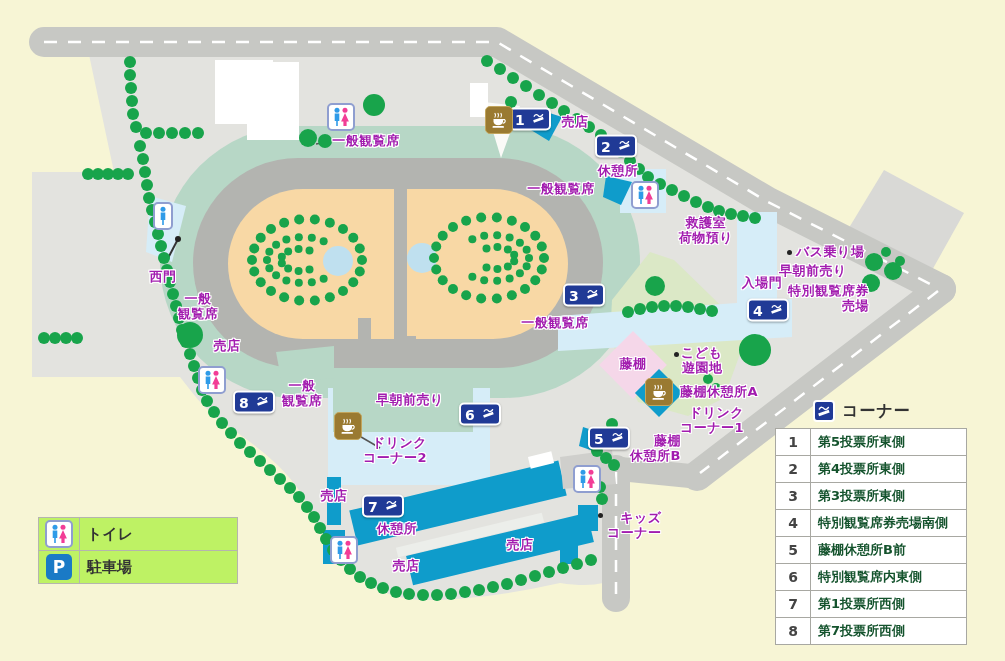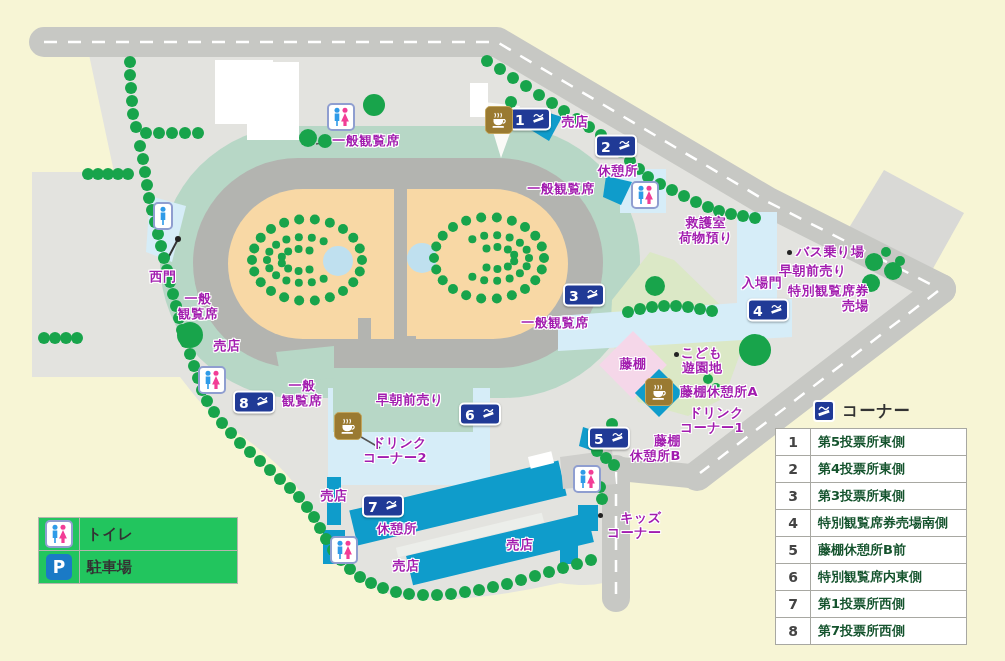--- a/index.html
+++ b/index.html
@@ -18,21 +18,21 @@
   .badge .num{color:#fff;font-size:14px;font-weight:700;line-height:1;}
   .ticon{position:absolute;transform:translate(-50%,-50%);background:#fff;border:2px solid #8f9ed0;
     border-radius:5px;display:flex;align-items:center;justify-content:center;padding:2px 3px;}
   .cicon{position:absolute;transform:translate(-50%,-50%);width:26px;height:26px;background:#9a7a31;
     border:1px solid #c2a55c;border-radius:5px;display:flex;align-items:center;justify-content:center;}
   .picon{width:26px;height:26px;background:#1a7ac6;border-radius:5px;color:#fff;font-weight:700;
     font-size:17px;display:flex;align-items:center;justify-content:center;}
   .sicon{background:#203a96;border:2px solid #fff;border-radius:4px;box-sizing:border-box;
     display:flex;align-items:center;justify-content:center;}
   
-  #legend-fac{position:absolute;left:38px;top:517px;width:198px;background:#22c55e;
+  #legend-fac{position:absolute;left:38px;top:517px;width:198px;background:#bef264;
     border:1px solid #b5b5ae;}
   #legend-fac .lrow{display:flex;align-items:center;height:32px;}
   #legend-fac .lrow+.lrow{border-top:1px solid #b5b5ae;}
   #legend-fac .icell{width:41px;display:flex;align-items:center;justify-content:center;
     border-right:1px solid #b5b5ae;height:100%;box-sizing:border-box;}
   #legend-fac .ltext{font-size:15px;font-weight:700;color:#333;padding-left:7px;white-space:nowrap;}
   
   #legend-smk-title{position:absolute;left:813px;top:400px;display:flex;align-items:center;gap:7px;}
   #legend-smk-title .ttl{font-size:16px;font-weight:700;color:#333;letter-spacing:1px;}
   #legend-smk{position:absolute;left:775px;top:428px;width:190px;background:#fff;border:1px solid #a8a8a2;}

